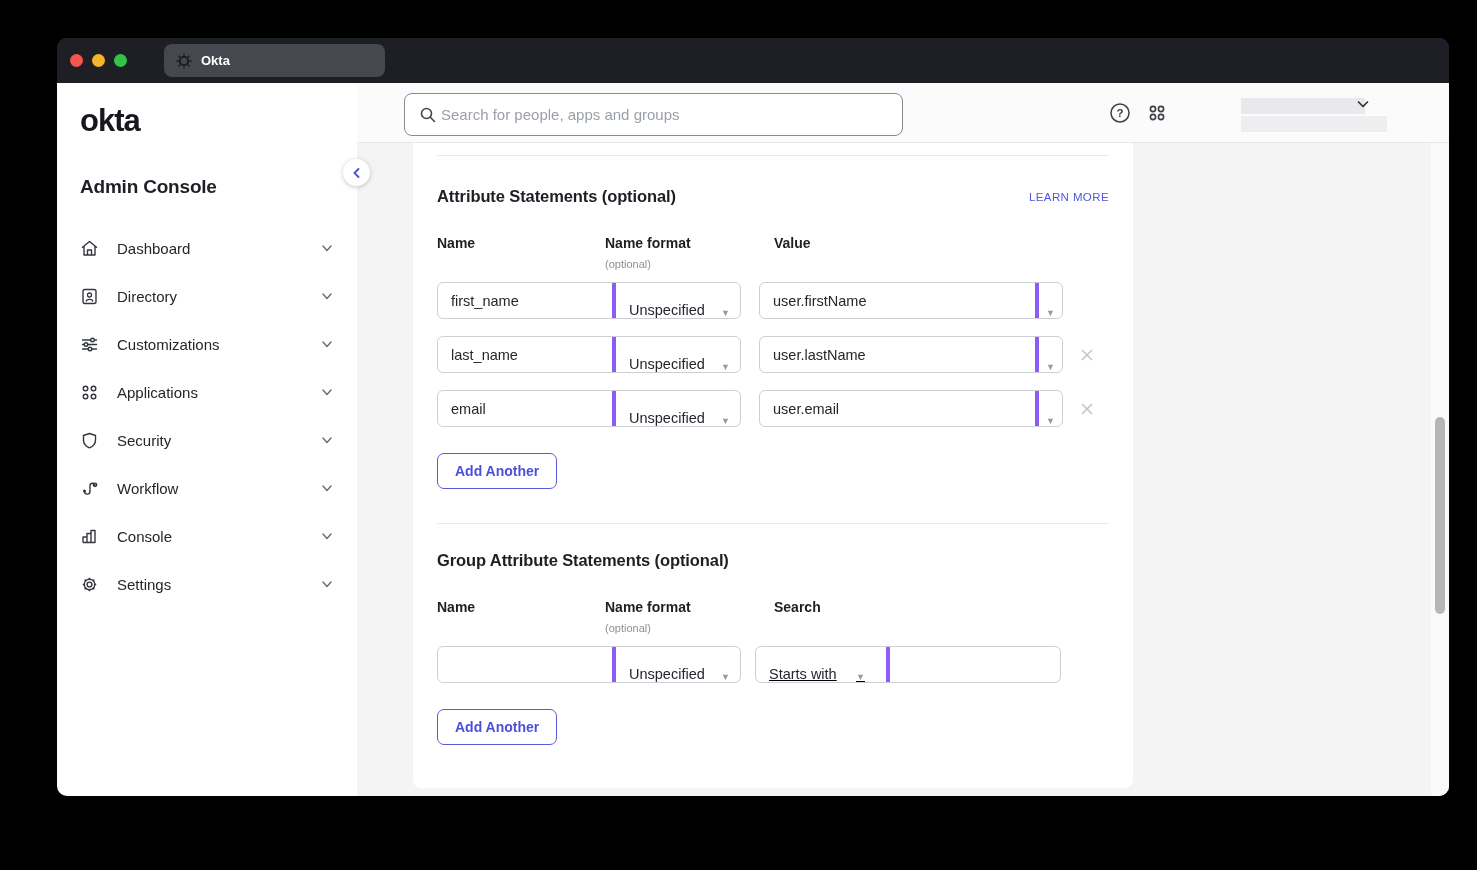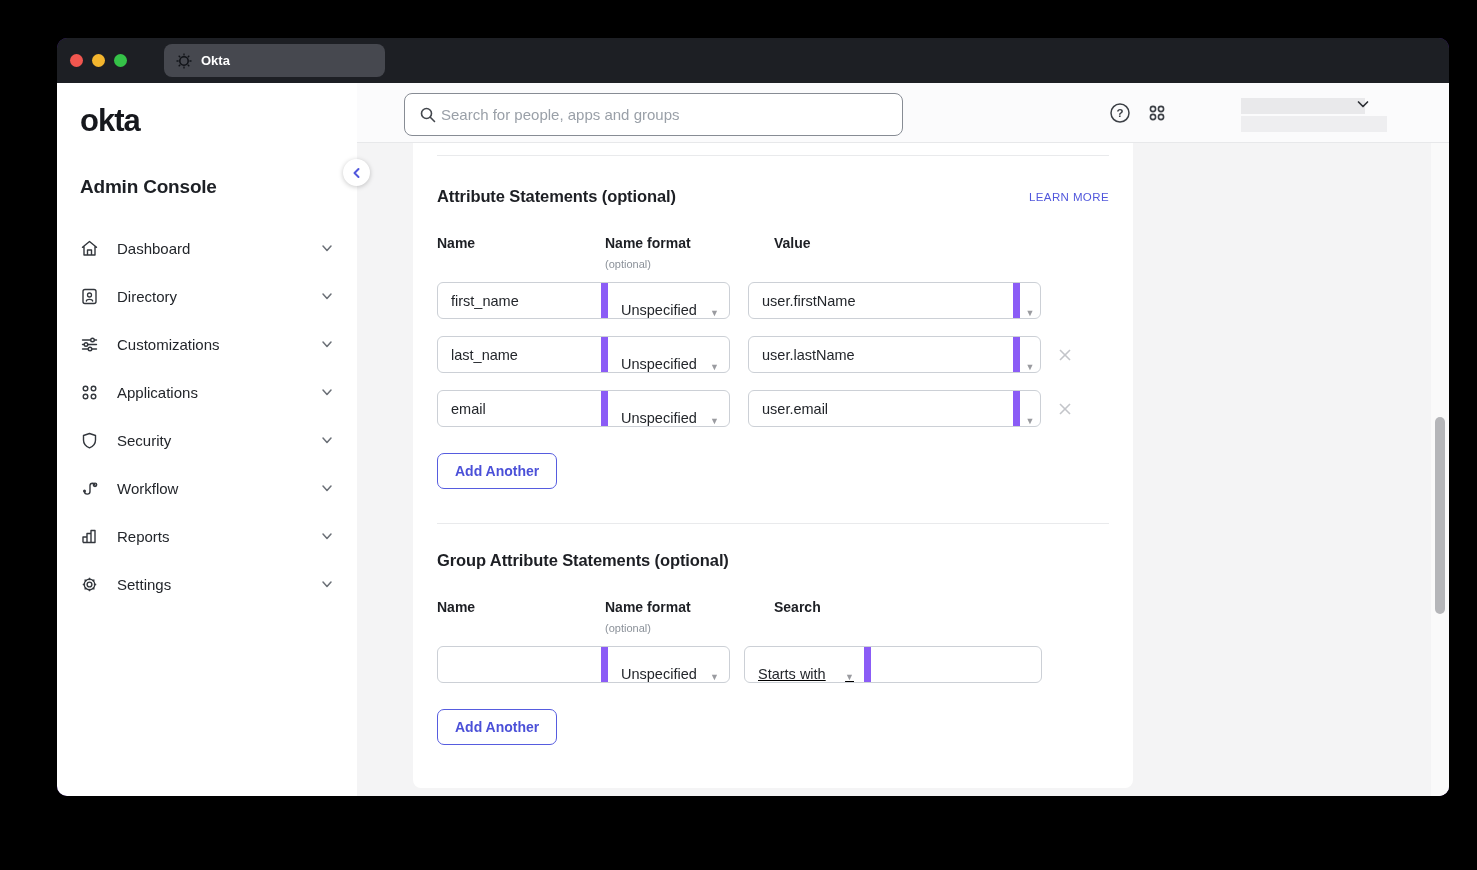--- a/index.html
+++ b/index.html
@@ -53,21 +53,21 @@
   .learn-more { font-size:11.5px; font-weight:500; color:#5157dc; letter-spacing:0.4px; cursor:pointer; text-decoration:none; }
 
   .col-heads { display:grid; grid-template-columns:168px 169px 1fr; margin-top:29px; }
   .col-head { font-size:14px; font-weight:bold; color:#1d1f24; }
   .col-note { font-size:11px; color:#8b9199; margin-top:7px; }
 
   .frow { display:flex; align-items:center; margin-top:17px; height:37px; }
   .frow.first { margin-top:12px; }
   .joined { display:flex; height:37px; border:1px solid #ccd0d6; border-radius:6px; background:#fff; overflow:hidden; }
   .joined .seg { display:flex; align-items:flex-end; }
-  .joined .seg + .seg { border-left:7px solid #8b5cf6; }
+  .joined .seg + .seg { border-left:4px solid #8b5cf6;margin-left:11px; }
   .txt-in { border:none; outline:none; font-size:14.5px; color:#23262b; padding:0 13px; font-family:"Liberation Sans", sans-serif; height:100%; background:transparent; }
   .name-in { width:163px; }
   .fmt-select { width:128px; padding:0 10px 0 13px; justify-content:space-between; font-size:14.5px; color:#23262b; cursor:pointer; }
   .arrow { font-size:9px; color:#9a9ba0; }
   .val-combo { margin-left:18px; }
   .val-in { width:264px; }
   .val-arrow-seg { width:27px; justify-content:center; cursor:pointer; }
   .row-x { margin-left:16px; width:16px; height:16px; color:#c3c5c9; cursor:pointer; }
   .filter-joined { margin-left:14px;text-decoration:underline; }
   .filter-select { width:119px; padding:0 10px 0 13px; justify-content:space-between; font-size:14.5px; color:#23262b; cursor:pointer; }
@@ -217,21 +217,21 @@
               </svg>
             </span>
         </div>
 
         <div class="nav-item">
           <span class="nicon">
             <svg width="19" height="19" viewBox="0 0 19 19" fill="none" stroke="currentColor" stroke-width="1.4" stroke-linejoin="round">
                 <path d="M3 15.5 V10 H7 V15.5 M7 15.5 V6.5 H11 V15.5 M11 15.5 V3.5 H15 V15.5 H3"></path>
               </svg>
           </span>
-          <span class="nlabel">Reports</span>
+          <span class="nlabel">Console</span>
           <span class="chev">
               <svg width="14" height="14" viewBox="0 0 14 14">
                 <polyline points="3,5 7,9.5 11,5" fill="none" stroke="currentColor" stroke-width="1.5" stroke-linecap="round" stroke-linejoin="round"></polyline>
               </svg>
             </span>
         </div>
 
         <div class="nav-item">
           <span class="nicon">
             <svg width="19" height="19" viewBox="0 0 19 19" fill="none" stroke="currentColor" stroke-width="1.4">

